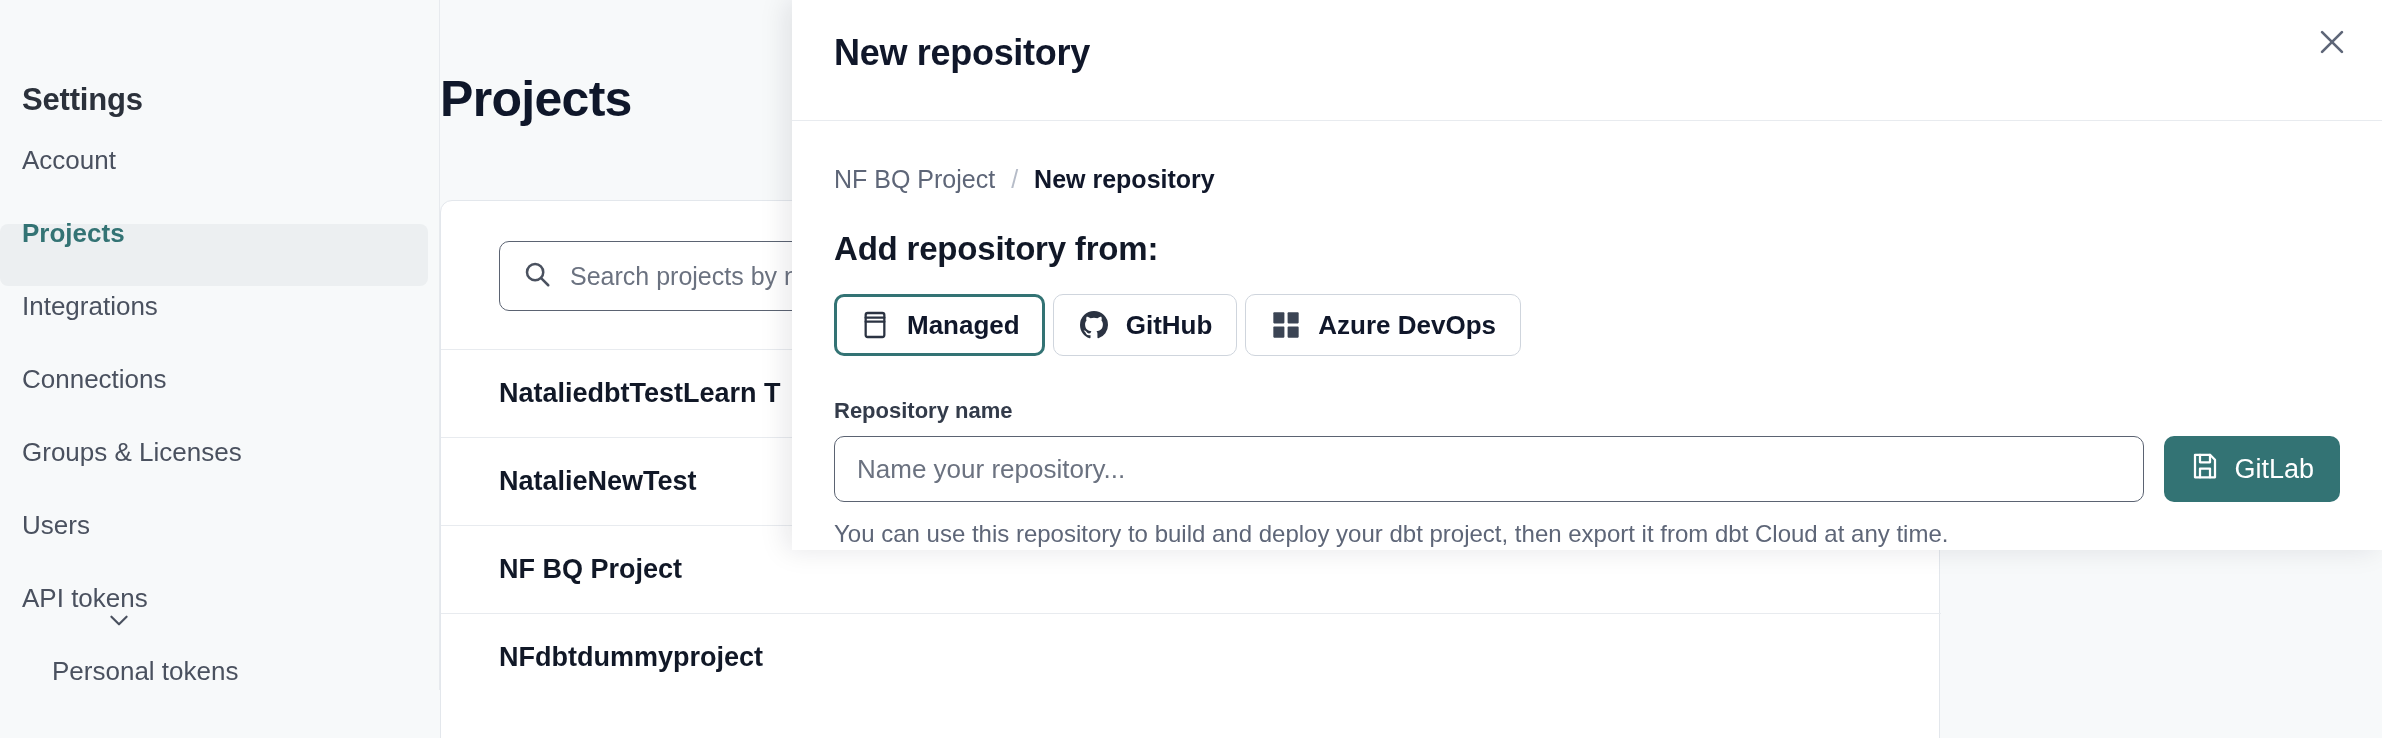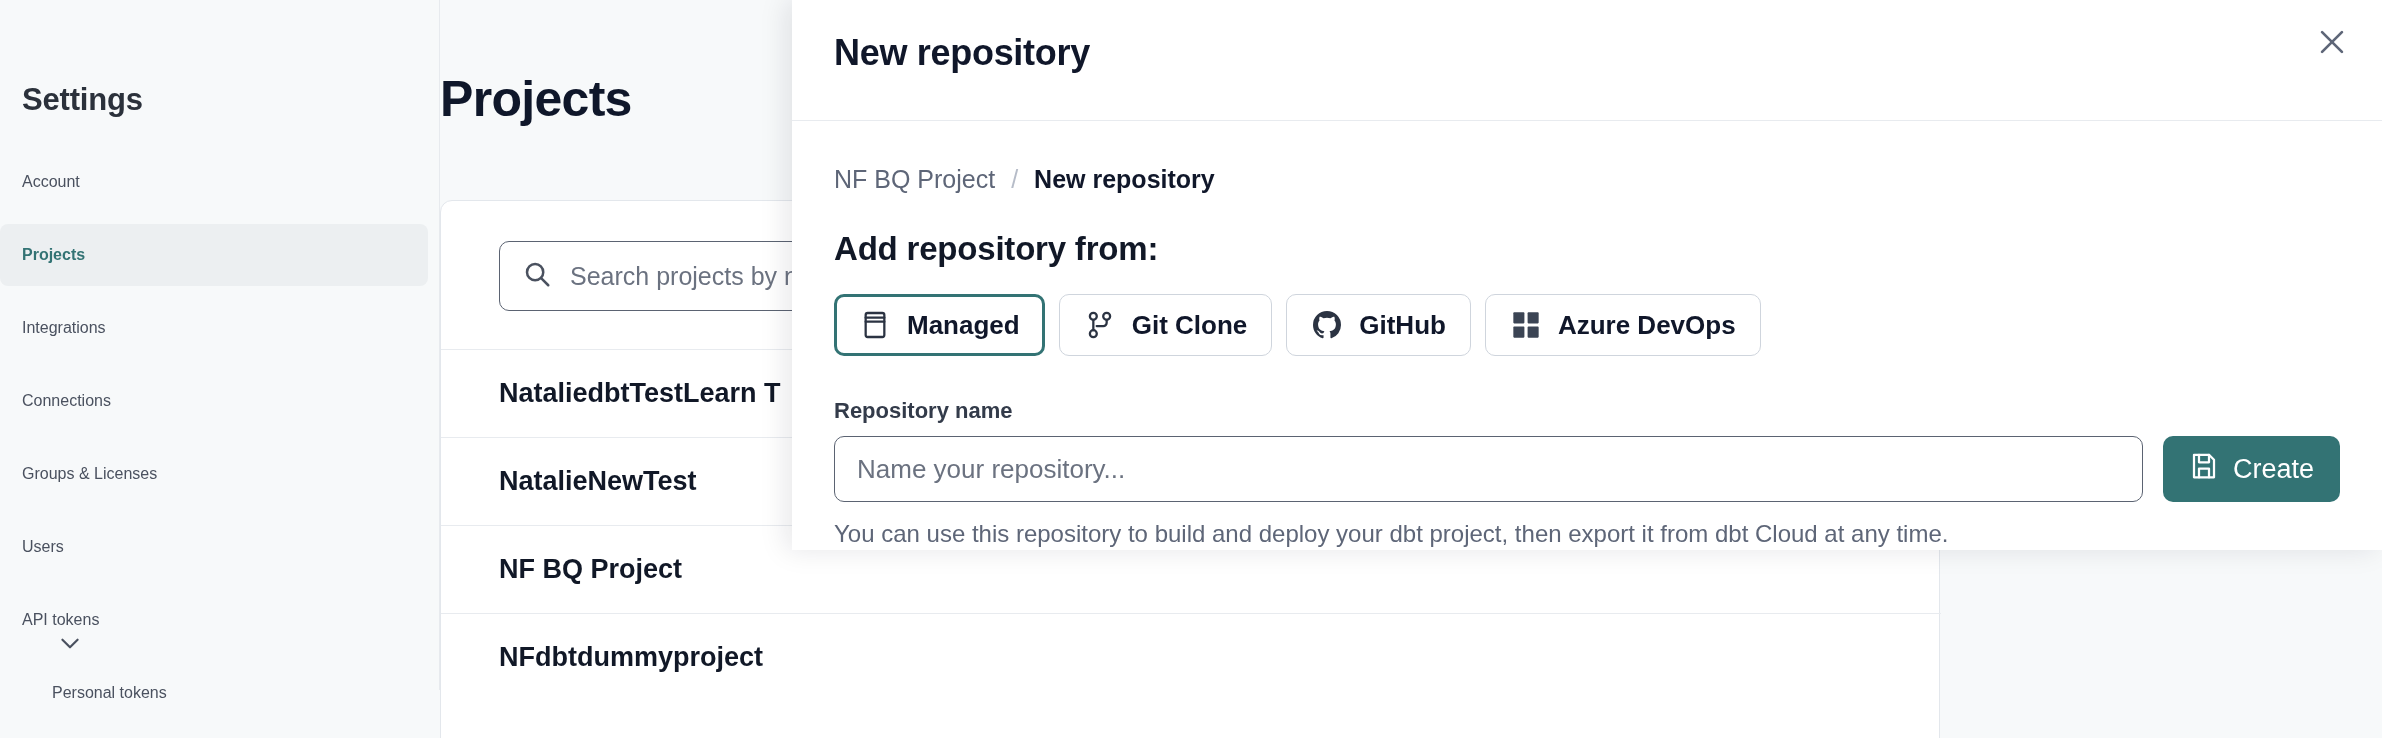--- a/index.html
+++ b/index.html
@@ -15,22 +15,22 @@
   .bg-sidebar {
     position: absolute; left: 0; top: 0; width: 440px; height: 690px;
     background: #f7f9fa; border-right: 1px solid #e7eaee;
   }
   .bg-sidebar-title {
     position: absolute; left: 22px; top: 82px;
     font-size: 31px; font-weight: 700; color: #2b313b; letter-spacing: -0.2px;
   }
   .nav-list { position: absolute; left: 0; top: 145px; width: 440px; }
   .nav-item {
-    position: relative; height: 73px; display: flex; align-items: center;
-    padding-left: 22px; font-size: 16px; color: #4a515f; cursor: pointer;
+    position: relative; height: 73px; display: flex; 
+    padding-left: 22px; font-size: 26px; color: #4a515f; cursor: pointer;
   }
   .nav-item.active {
     color: #337374; font-weight: 700;
   }
   .nav-item.active::before {
     content: ""; position: absolute; left: 0; top: 6px;
     width: 428px; height: 62px; background: #eceff1; border-radius: 8px; z-index: 0;
   }
   .nav-item > span { position: relative; z-index: 1; }
   .nav-item.sub { padding-left: 52px; }
@@ -80,21 +80,21 @@
   .breadcrumb {
     margin-top: 44px; font-size: 25px; color: #5e6678; display: flex; align-items: center;
   }
   .breadcrumb .crumb-link { color: #5e6678; cursor: pointer; }
   .breadcrumb .sep { margin: 0 16px; color: #b6bcc8; }
   .breadcrumb .crumb-current { color: #10172a; font-weight: 700; }
   .section-h {
     margin-top: 36px; font-size: 33px; font-weight: 700; color: #111827; letter-spacing: -0.2px;
   }
 
-  .source-row { margin-top: 26px; display: flex; gap: 14px; }
+  .source-row { margin-top: 26px; display: flex; gap: 8px; }
   .src-btn {
     display: flex; align-items: center; gap: 16px; height: 62px; padding: 0 24px;
     border: 1px solid #cfd5dd; border-radius: 10px; background: #fff;
     font-size: 26px; font-weight: 700; color: #10172a; cursor: pointer;
   }
   .src-btn.selected { border: 3px solid #337374; padding: 0 22px; }
   .src-ico { width: 32px; height: 32px; display: block; flex: 0 0 32px; }
 
   .field-label {
     margin-top: 42px; font-size: 22px; font-weight: 700; color: #333b4a;
@@ -212,32 +212,20 @@
               <svg class="src-ico" viewBox="0 0 24 24" fill="none" stroke="#2b3342" stroke-width="1.7" stroke-linecap="round" stroke-linejoin="round">
                 <rect x="5" y="3" width="14" height="18" rx="1.5"></rect>
                 <line x1="5" y1="6.5" x2="19" y2="6.5"></line>
                 <line x1="5" y1="9.5" x2="19" y2="9.5"></line>
               </svg>
             </span>
             <span>Managed</span>
           </div>
           <div class="src-btn">
             <span style="display: flex;">
-              <svg class="src-ico" viewBox="0 0 24 24" fill="none" stroke="#2b3342" stroke-width="1.7" stroke-linecap="round">
-                <circle cx="7" cy="5.5" r="2.6"></circle>
-                <circle cx="17" cy="5.5" r="2.6"></circle>
-                <circle cx="7" cy="18.5" r="2.6"></circle>
-                <path d="M7 8.1v7.8"></path>
-                <path d="M17 8.1v2.2a2.5 2.5 0 0 1-2.5 2.5H9.5"></path>
-              </svg>
-            </span>
-            <span>Git Clone</span>
-          </div>
-          <div class="src-btn">
-            <span style="display: flex;">
               <svg class="src-ico" viewBox="0 0 24 24" fill="#2b3342">
                 <path d="M12 1.5A10.5 10.5 0 0 0 1.5 12c0 4.64 3.01 8.57 7.18 9.96.53.1.72-.23.72-.5v-1.8c-2.92.63-3.54-1.41-3.54-1.41-.48-1.22-1.17-1.55-1.17-1.55-.95-.65.07-.64.07-.64 1.06.08 1.61 1.09 1.61 1.09.94 1.6 2.46 1.14 3.06.87.1-.68.37-1.14.66-1.4-2.33-.27-4.78-1.17-4.78-5.19 0-1.15.41-2.08 1.08-2.82-.11-.27-.47-1.34.1-2.79 0 0 .88-.28 2.88 1.08a9.9 9.9 0 0 1 5.24 0c2-1.36 2.88-1.08 2.88-1.08.57 1.45.21 2.52.1 2.79.67.74 1.08 1.67 1.08 2.82 0 4.03-2.46 4.92-4.8 5.18.38.33.71.96.71 1.95v2.89c0 .28.19.61.73.5A10.5 10.5 0 0 0 22.5 12 10.5 10.5 0 0 0 12 1.5z"></path>
               </svg>
             </span>
             <span>GitHub</span>
           </div>
           <div class="src-btn">
             <span style="display: flex;">
               <svg class="src-ico" viewBox="0 0 24 24" fill="#3b4454">
                 <rect x="2.5" y="2.5" width="8.3" height="8.3" rx="0.6"></rect>
@@ -255,21 +243,21 @@
       <div class="field-row">
         <input class="text-input" type="text" placeholder="Name your repository..." value="" style="">
         <button class="create-btn">
           <span>
             <svg width="30" height="30" viewBox="0 0 24 24" fill="none" stroke="#ffffff" stroke-width="1.8" stroke-linejoin="round" stroke-linecap="round">
               <path d="M4 3h12l4 4v14H4z"></path>
               <path d="M8 3v6h8V3"></path>
               <path d="M8 21v-7h8v7"></path>
             </svg>
           </span>
-          <span>Create</span>
+          <span>GitLab</span>
         </button>
       </div>
 
       <div class="helper">You can use this repository to build and deploy your dbt project, then export it from dbt Cloud at any time.</div>
 
     </div>
   </div>
 </div>
 
 </body></html>

